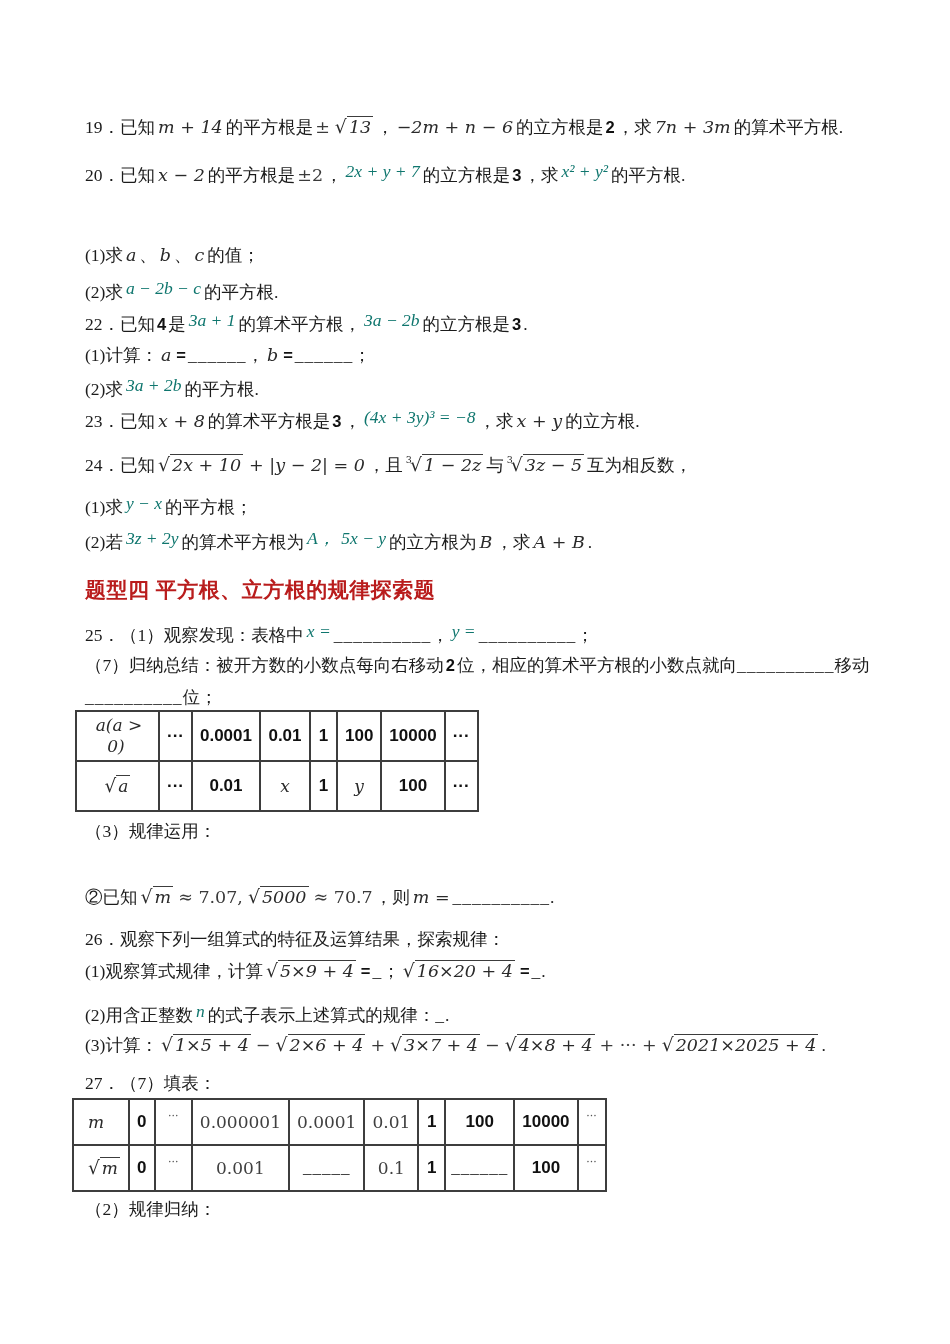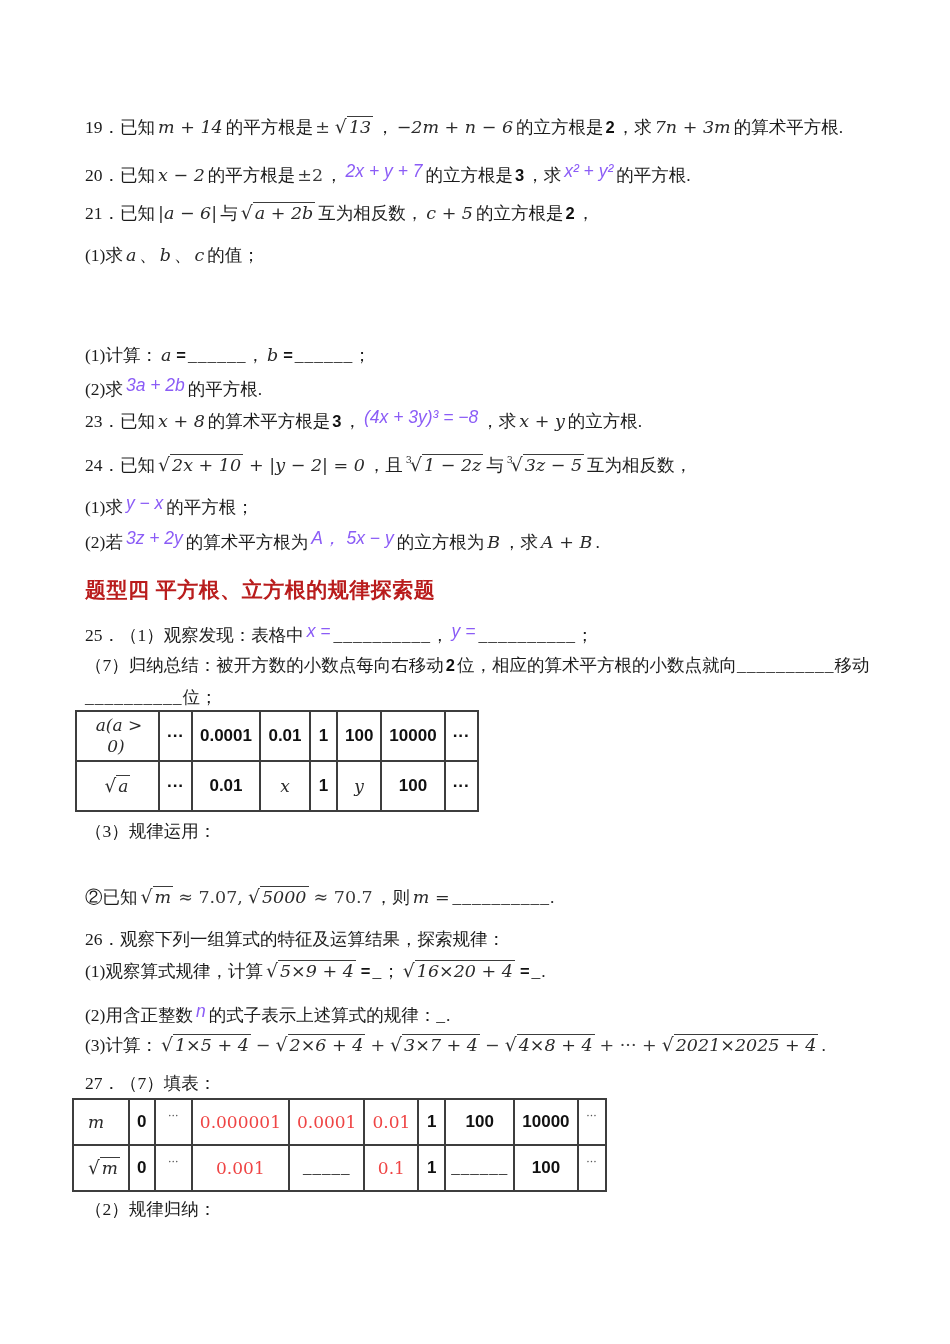--- a/index.html
+++ b/index.html
@@ -3,21 +3,21 @@
 <meta charset="utf-8">
 <style>
   html,body{margin:0;padding:0;background:#fff;}
   .page{
     position:relative;width:950px;height:1344px;background:#ffffff;overflow:hidden;
     font-family:"Liberation Serif","DejaVu Serif",serif;color:#1c1c1c;font-size:17.5px;
   }
   .line{position:absolute;left:85px;white-space:nowrap;line-height:1.3;}
   .seg-t{color:#1c1c1c;}
   .seg-m{font-family:"DejaVu Serif",serif;font-style:italic;color:#2a2a2a;margin:0 3px;}
-  .seg-mr{font-family:Liberation Sans, sans-serif;font-style:italic;color:#8b5cf6;margin:0 3px;vertical-align:4px;}
+  .seg-mr{font-family:Liberation Serif, serif;font-style:italic;color:#0f766e;margin:0 3px;vertical-align:4px;}
   .seg-n{font-family:"DejaVu Serif",serif;color:#3a3a3a;margin:0 2px;}
   .seg-b{font-family:"Liberation Sans","DejaVu Sans",sans-serif;font-weight:bold;font-size:16.5px;margin:0 2px;color:#111;}
   .seg-u{color:#222;letter-spacing:1px;}
   .seg-sm{font-size:11px;vertical-align:9px;color:#555;font-family:"DejaVu Serif",serif;}
   .sqrt{white-space:nowrap;margin:0 3px;font-family:"DejaVu Serif",serif;color:#2a2a2a;}
   .rsym{font-family:"DejaVu Sans",sans-serif;font-size:1.08em;font-style:normal;}
   .cbidx{font-size:9.5px;vertical-align:8px;margin-right:-2px;font-style:normal;color:#2a2a2a;}
   .rad{border-top:1.4px solid #3c3c3c;font-style:italic;padding:0 2px;}
   .heading{
     position:absolute;left:85px;margin:0;font-family:"Liberation Sans","DejaVu Sans",sans-serif;
@@ -25,31 +25,32 @@
   }
   table.wtable{position:absolute;border-collapse:collapse;background:#fff;}
   table.wtable td{
     border:2px solid #3d3d3d;text-align:center;padding:0 5px;
     font-size:17px;vertical-align:middle;
   }
   table.t25 td{height:48px;}
   table.t27 td{height:44px;}
   table.t27 td:first-child{text-align:left;padding-left:11px;}
   table.wtable .seg-b{font-size:17px;}
-  table.wtable .seg-n{color:#ef4444;}
+  table.wtable .seg-n{color:#404040;}
 </style>
 </head>
 <body>
 
 <div class="page">
 
   <div class="line" style="top:114px"><span class="seg-t">19．已知</span><span class="seg-m">m + 14</span><span class="seg-t">的平方根是</span><span class="seg-n">±</span><span class="sqrt"><span class="rsym">√</span><span class="rad">13</span></span><span class="seg-t">，</span><span class="seg-m">−2m + n − 6</span><span class="seg-t">的立方根是</span><span class="seg-b">2</span><span class="seg-t">，求</span><span class="seg-m">7n + 3m</span><span class="seg-t">的算术平方根.</span></div>
   <div class="line" style="top:160px"><span class="seg-t">20．已知</span><span class="seg-m">x − 2</span><span class="seg-t">的平方根是</span><span class="seg-n">±2</span><span class="seg-t">，</span><span class="seg-mr">2x + y + 7</span><span class="seg-t">的立方根是</span><span class="seg-b">3</span><span class="seg-t">，求</span><span class="seg-mr">x² + y²</span><span class="seg-t">的平方根.</span></div>
-  <div class="line" style="top:200px"><span class="seg-t">21．已知</span><span class="seg-m">|a − 6|</span><span class="seg-t">与</span><span class="sqrt"><span class="rsym">√</span><span class="rad">a + 2b</span></span><span class="seg-t">互为相反数，</span><span class="seg-m">c + 5</span><span class="seg-t">的立方根是</span><span class="seg-b">2</span><span class="seg-t">，</span></div>
   <div class="line" style="top:244px"><span class="seg-t">(1)求</span><span class="seg-m">a</span><span class="seg-t">、</span><span class="seg-m">b</span><span class="seg-t">、</span><span class="seg-m">c</span><span class="seg-t">的值；</span></div>
+  <div class="line" style="top:277px"><span class="seg-t">(2)求</span><span class="seg-mr">a − 2b − c</span><span class="seg-t">的平方根.</span></div>
+  <div class="line" style="top:309px"><span class="seg-t">22．已知</span><span class="seg-b">4</span><span class="seg-t">是</span><span class="seg-mr">3a + 1</span><span class="seg-t">的算术平方根，</span><span class="seg-mr">3a − 2b</span><span class="seg-t">的立方根是</span><span class="seg-b">3</span><span class="seg-t">.</span></div>
   <div class="line" style="top:344px"><span class="seg-t">(1)计算：</span><span class="seg-m">a</span><span class="seg-b">=</span><span class="seg-u">______</span><span class="seg-t">，</span><span class="seg-m">b</span><span class="seg-b">=</span><span class="seg-u">______</span><span class="seg-t">；</span></div>
   <div class="line" style="top:374px"><span class="seg-t">(2)求</span><span class="seg-mr">3a + 2b</span><span class="seg-t">的平方根.</span></div>
   <div class="line" style="top:406px"><span class="seg-t">23．已知</span><span class="seg-m">x + 8</span><span class="seg-t">的算术平方根是</span><span class="seg-b">3</span><span class="seg-t">，</span><span class="seg-mr">(4x + 3y)³ = −8</span><span class="seg-t">，求</span><span class="seg-m">x + y</span><span class="seg-t">的立方根.</span></div>
   <div class="line" style="top:452px"><span class="seg-t">24．已知</span><span class="sqrt"><span class="rsym">√</span><span class="rad">2x + 10</span></span><span class="seg-m">+ |y − 2| = 0</span><span class="seg-t">，且</span><span class="sqrt"><span class="cbidx">3</span><span class="rsym">√</span><span class="rad">1 − 2z</span></span><span class="seg-t">与</span><span class="sqrt"><span class="cbidx">3</span><span class="rsym">√</span><span class="rad">3z − 5</span></span><span class="seg-t">互为相反数，</span></div>
   <div class="line" style="top:492px"><span class="seg-t">(1)求</span><span class="seg-mr">y − x</span><span class="seg-t">的平方根；</span></div>
   <div class="line" style="top:527px"><span class="seg-t">(2)若</span><span class="seg-mr">3z + 2y</span><span class="seg-t">的算术平方根为</span><span class="seg-mr">A，</span><span class="seg-mr">5x − y</span><span class="seg-t">的立方根为</span><span class="seg-m">B</span><span class="seg-t">，求</span><span class="seg-m">A + B</span><span class="seg-t">.</span></div>
 
   <h2 class="heading" style="top:576px;color:#b91c1c">题型四 平方根、立方根的规律探索题</h2>
 
   <div class="line" style="top:620px"><span class="seg-t">25．（1）观察发现：表格中</span><span class="seg-mr">x =</span><span class="seg-u">__________</span><span class="seg-t">，</span><span class="seg-mr">y =</span><span class="seg-u">__________</span><span class="seg-t">；</span></div>

